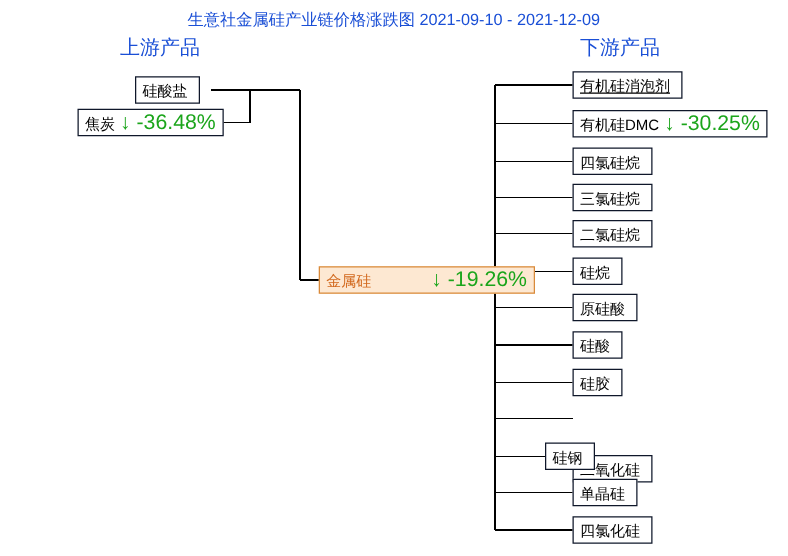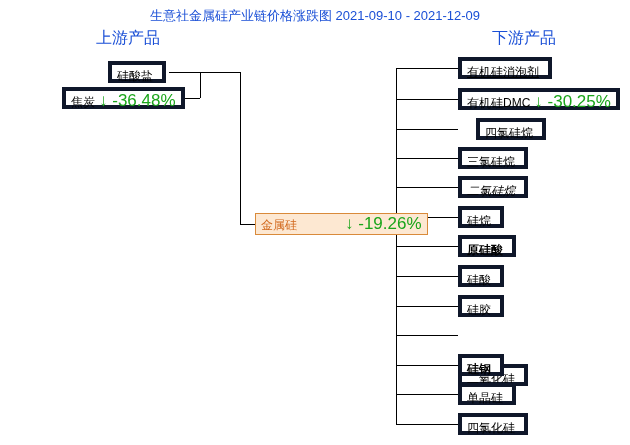--- a/index.html
+++ b/index.html
@@ -31,26 +31,26 @@
     white-space: nowrap;
     letter-spacing: 0px;
   }
   .col-head {
     position: absolute;
     font-size: 16px;
     color: #1a4fd6;
     white-space: nowrap;
   }
   #head-up { left: 96px; top: 28px; }
-  #head-down { left: 492px; top: 28px; }
+  #head-down { left: 464px; top: 28px; }
 
   .node {
     position: absolute;
     box-sizing: border-box;
-    border: 4px solid #0f172a;
+    border: 1px solid #0f172a;
     background: #ffffff;
     font-size: 12px;
     color: #000000;
     height: 22px;
     line-height: 20px;
     padding: 0 5px;
     white-space: nowrap;
   }
   .node .pct {
     color: #1ba51b;
@@ -116,45 +116,45 @@
 <div class="node center" style="left:255px; top:213px;">
   <span>金属硅</span><span class="pct">↓ -19.26%</span>
 </div>
 
 <div class="node" style="left:458px; top:57px;text-decoration:underline;">
   <span>有机硅消泡剂</span><span class="pct"></span>
 </div>
 <div class="node" style="left:458px; top:88px;">
   <span>有机硅DMC</span><span class="pct">↓ -30.25%</span>
 </div>
-<div class="node" style="left:458px; top:118px;margin-left:18px;">
+<div class="node" style="left:458px; top:118px;">
   <span>四氯硅烷</span><span class="pct"></span>
 </div>
 <div class="node" style="left:458px; top:147px;font-family:Liberation Serif, serif;">
   <span>三氯硅烷</span><span class="pct"></span>
 </div>
-<div class="node" style="left:458px; top:176px;font-style:italic;">
+<div class="node" style="left:458px; top:176px;">
   <span>二氯硅烷</span><span class="pct"></span>
 </div>
 <div class="node" style="left:458px; top:206px;">
   <span>硅烷</span><span class="pct"></span>
 </div>
-<div class="node" style="left:458px; top:235px;font-weight:bold;">
+<div class="node" style="left:458px; top:235px;">
   <span>原硅酸</span><span class="pct"></span>
 </div>
 <div class="node" style="left:458px; top:265px;">
   <span>硅酸</span><span class="pct"></span>
 </div>
 <div class="node" style="left:458px; top:295px;">
   <span>硅胶</span><span class="pct"></span>
 </div>
 <div class="node" style="left:458px; top:324px;margin-top:40px;">
   <span>二氧化硅</span><span class="pct"></span>
 </div>
-<div class="node" style="left:458px; top:354px;font-weight:bold;">
+<div class="node" style="left:436px; top:354px;">
   <span>硅钢</span><span class="pct"></span>
 </div>
 <div class="node" style="left:458px; top:383px;">
   <span>单晶硅</span><span class="pct"></span>
 </div>
 <div class="node" style="left:458px; top:413px;">
   <span>四氯化硅</span><span class="pct"></span>
 </div>
 
 </body></html>

